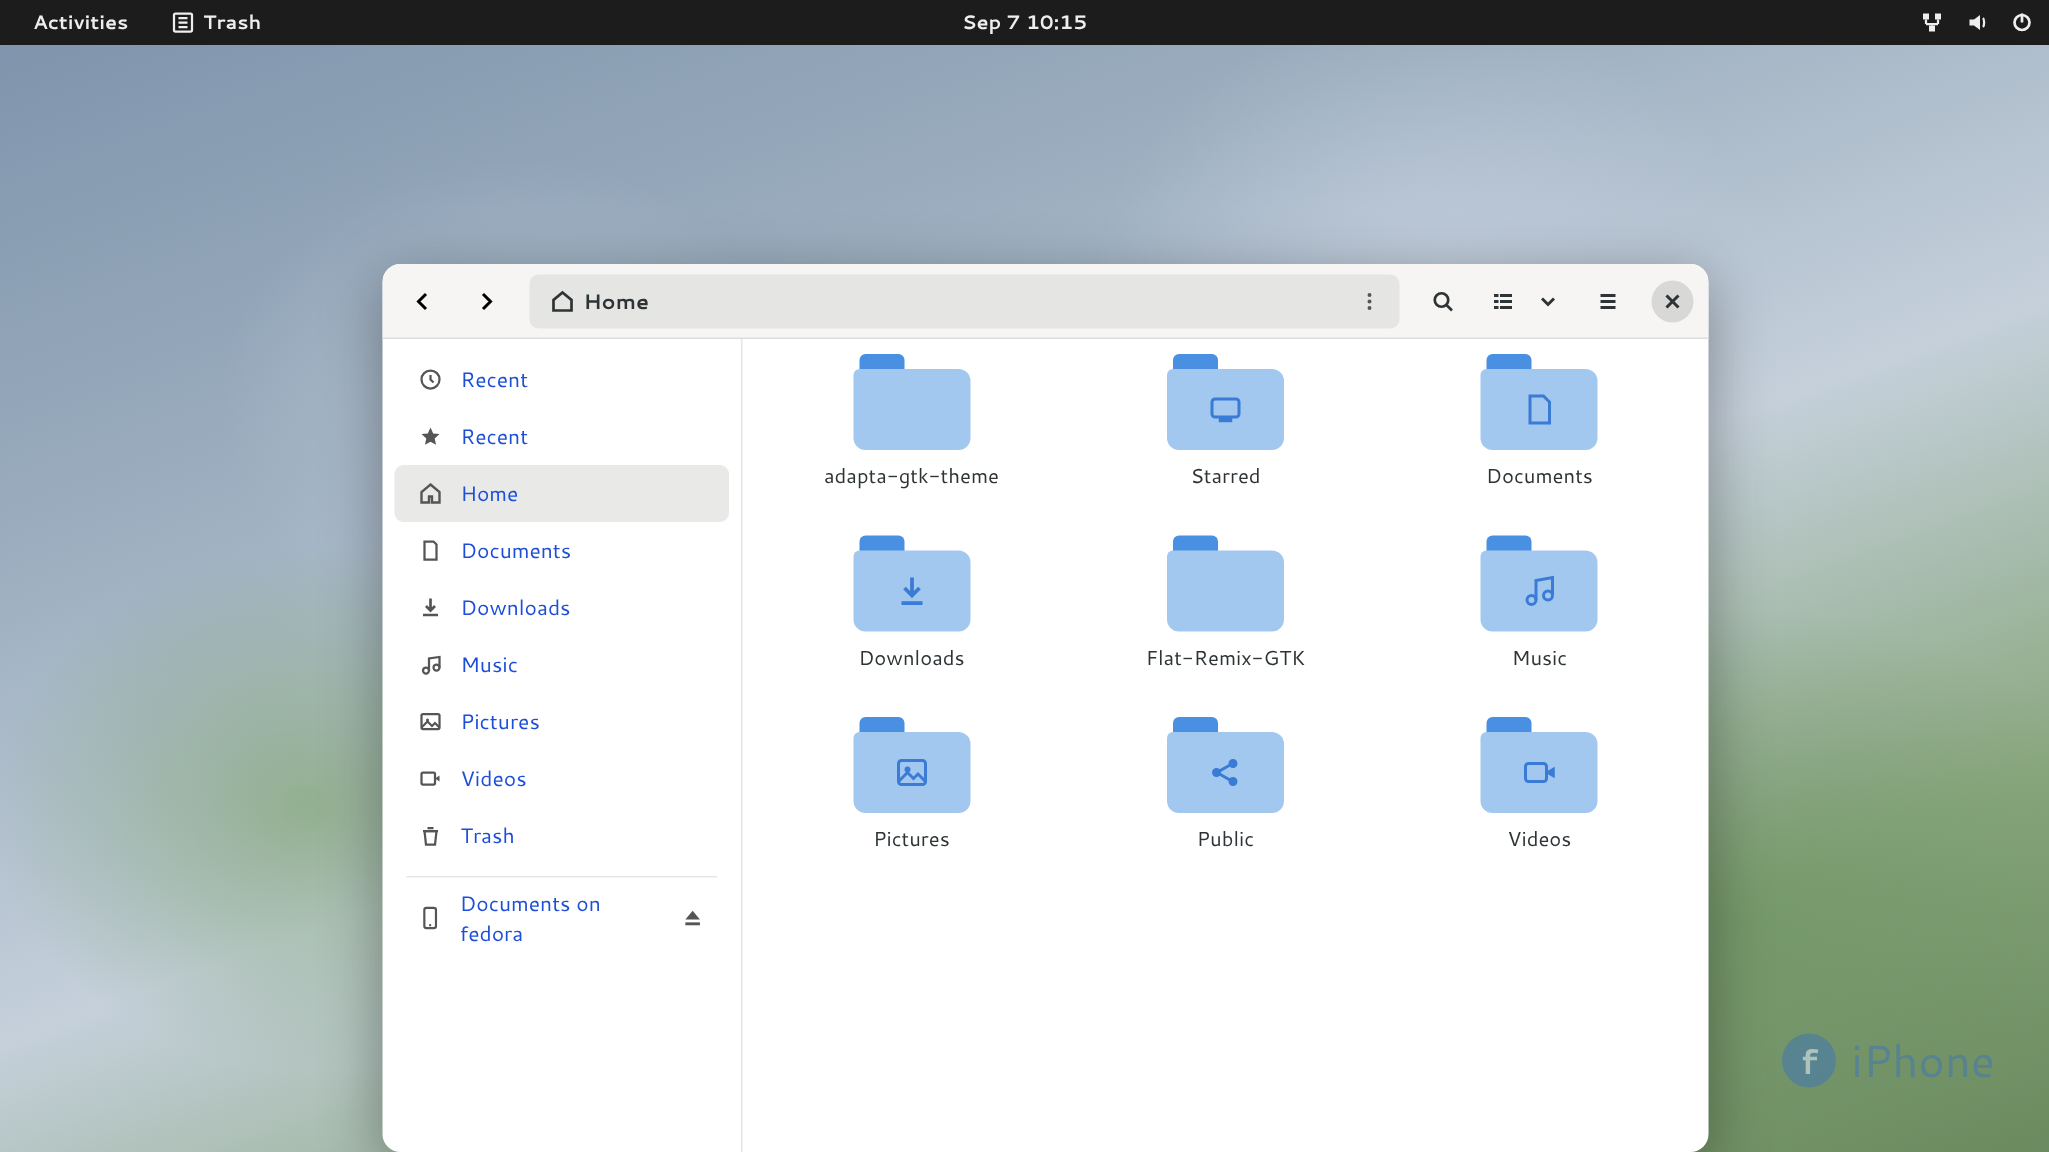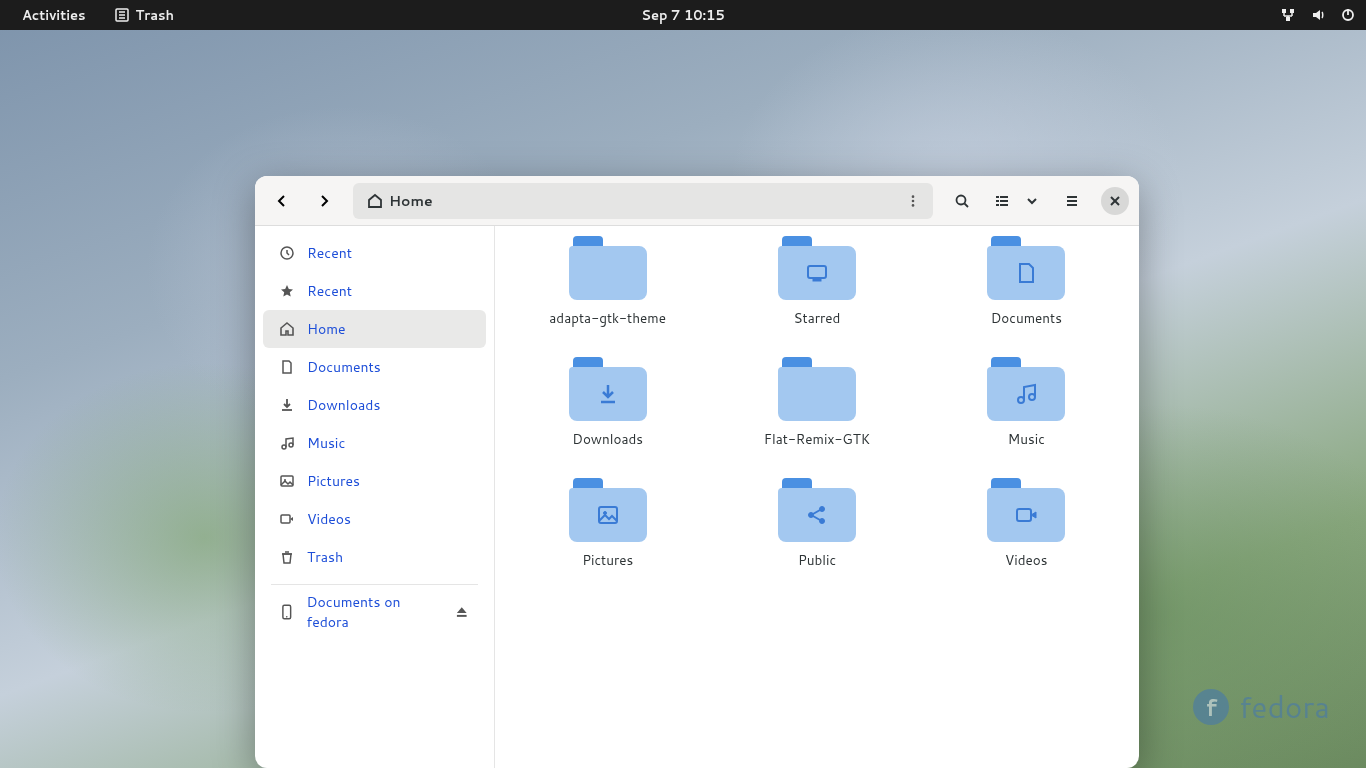--- a/index.html
+++ b/index.html
@@ -448,14 +448,14 @@
     </div>
     <div class="folder-label">Videos</div>
           </div>
         </div>
     </div>
   </div>
 </div>
 
 <div class="fedora-logo">
   <div class="circle">f</div>
-  <span>fedora</span>
+  <span>iPhone</span>
 </div>
 
 </body></html>

